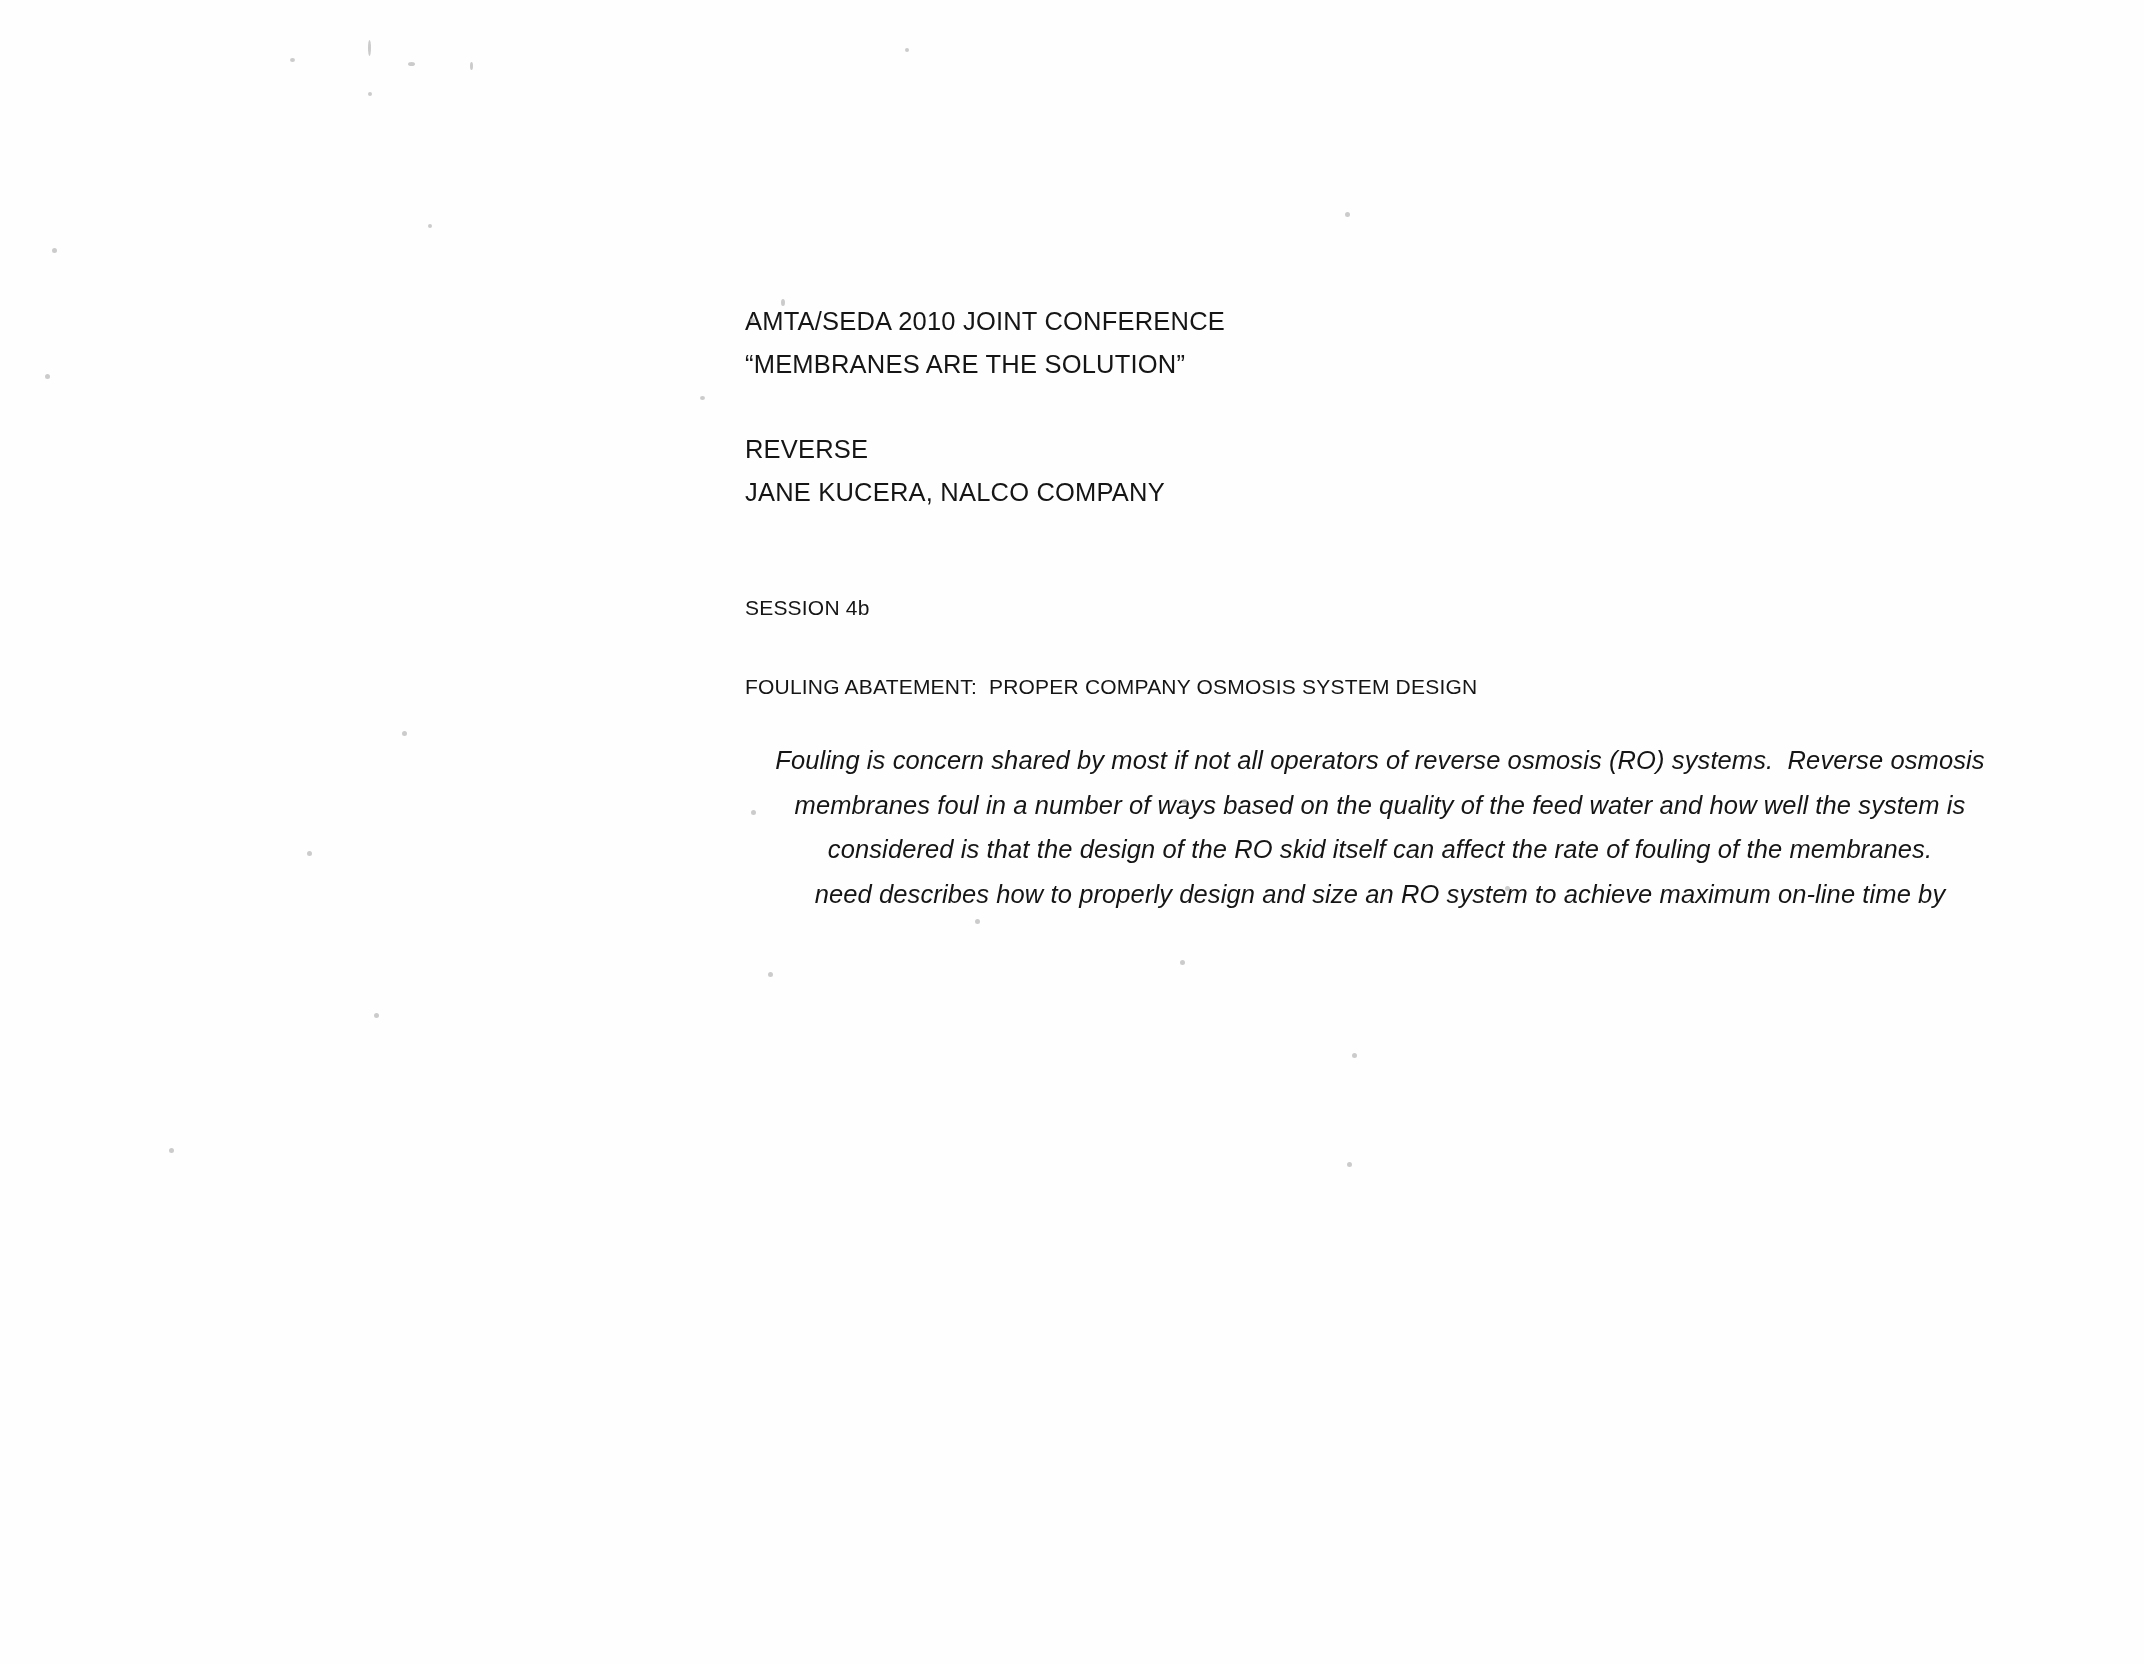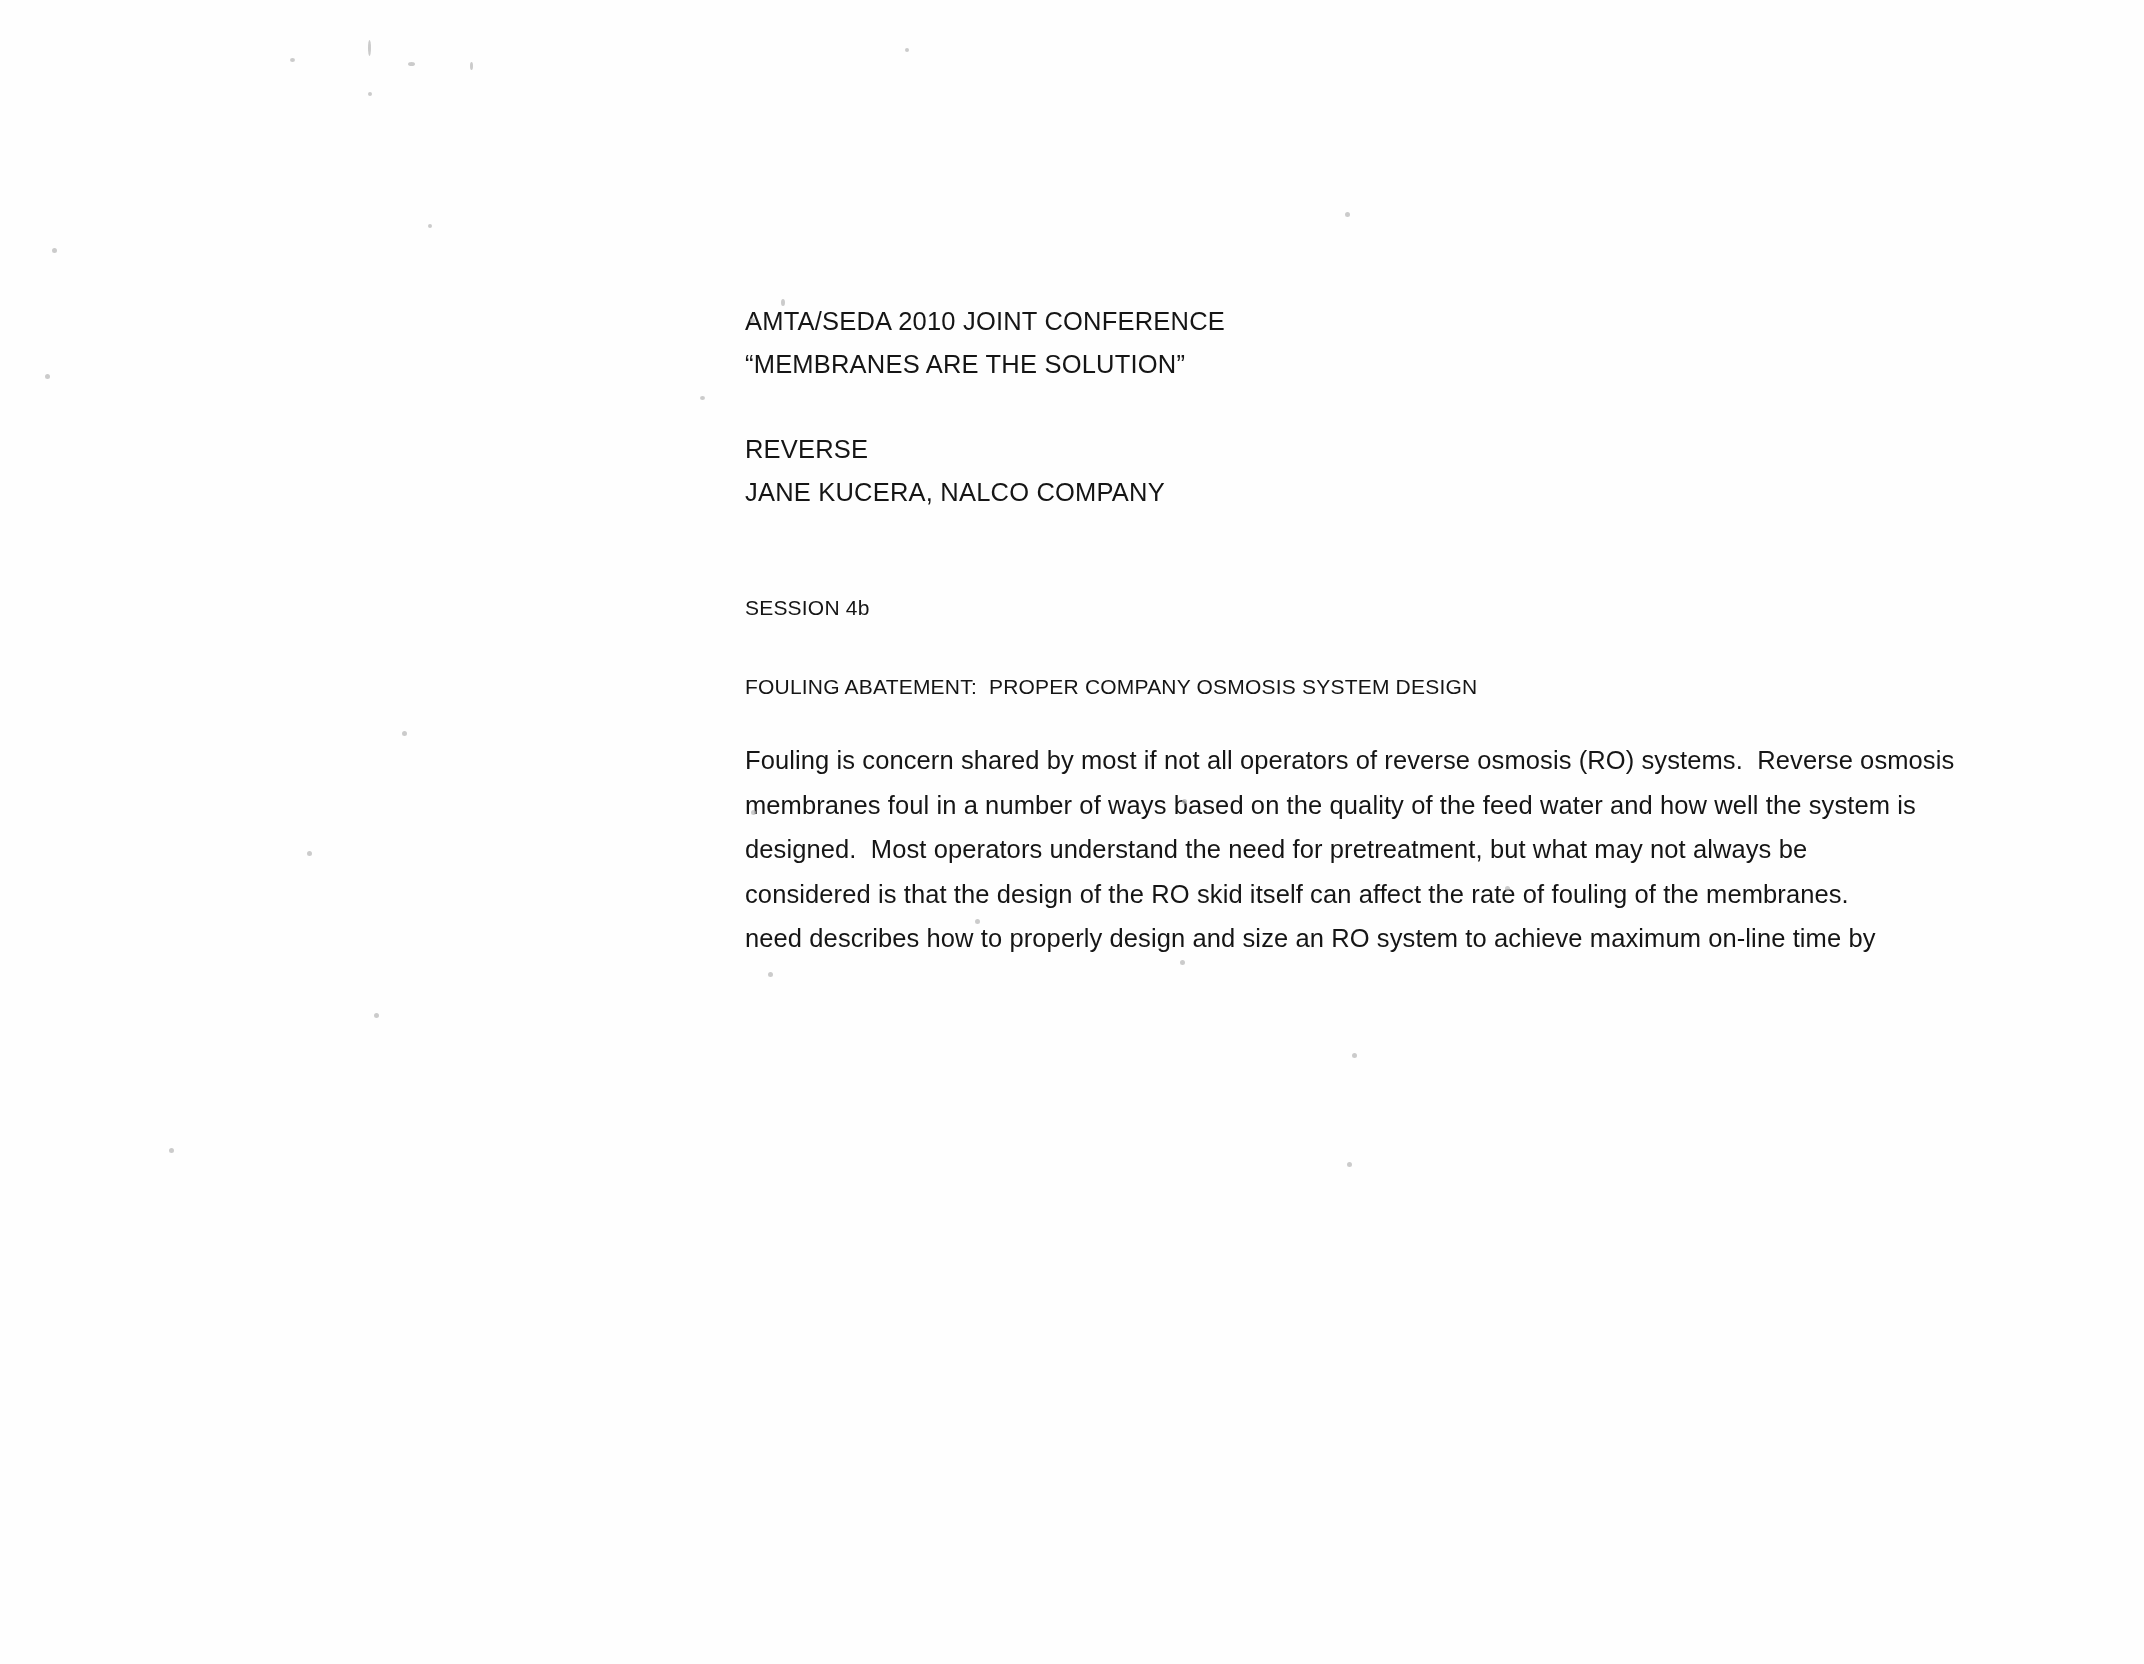--- a/index.html
+++ b/index.html
@@ -49,21 +49,22 @@
     line-height: 43px;
     letter-spacing: .2px;
     color: #151515;
     white-space: pre;
   }
   .para {
     font-size: 25.5px;
     line-height: 44.5px;
     letter-spacing: .1px;
     color: #151515;
-    text-align: left;
+    text-align: center;
+    font-style: italic;
   }
   .para span { display: block; white-space: pre; }
 </style>
 </head>
 <body>
 
 <div class="page">
 
   <div class="doc-body">
 
@@ -82,21 +83,20 @@
 
     <div class="block-gap-md"></div>
 
     <div class="heading">FOULING ABATEMENT:  PROPER COMPANY OSMOSIS SYSTEM DESIGN</div>
 
     <div class="block-gap-sm"></div>
 
     <div class="para">
       <span>Fouling is concern shared by most if not all operators of reverse osmosis (RO) systems.  Reverse osmosis</span>
       <span>membranes foul in a number of ways based on the quality of the feed water and how well the system is</span>
-      <span>designed.  Most operators understand the need for pretreatment, but what may not always be</span>
       <span>considered is that the design of the RO skid itself can affect the rate of fouling of the membranes.</span>
       <span>need describes how to properly design and size an RO system to achieve maximum on-line time by</span>
     </div>
 
   </div>
 
   <div id="specks">
       <div class="speck" style="left: 290px; top: 58px; width: 5px; height: 4px;"></div>
       <div class="speck" style="left: 368px; top: 40px; width: 3px; height: 16px;"></div>
       <div class="speck" style="left: 408px; top: 62px; width: 7px; height: 4px;"></div>

